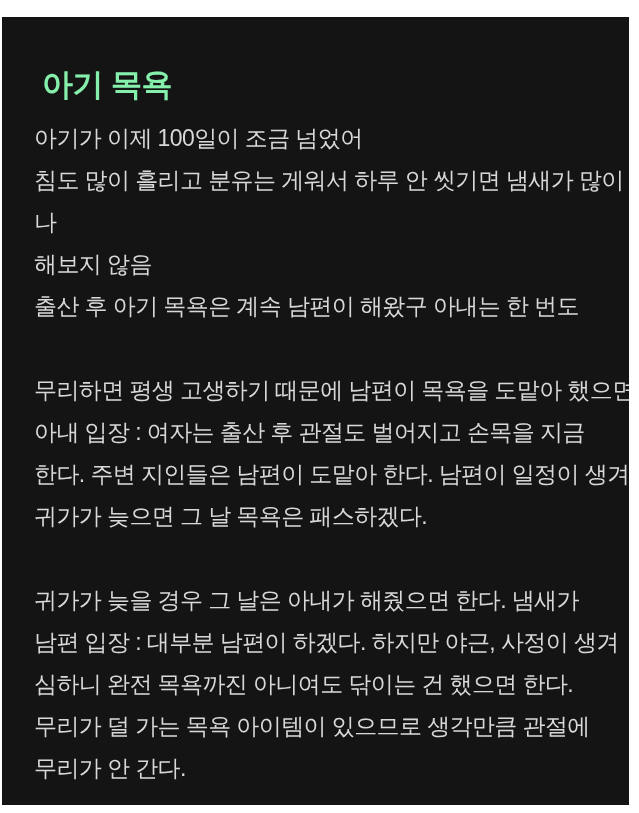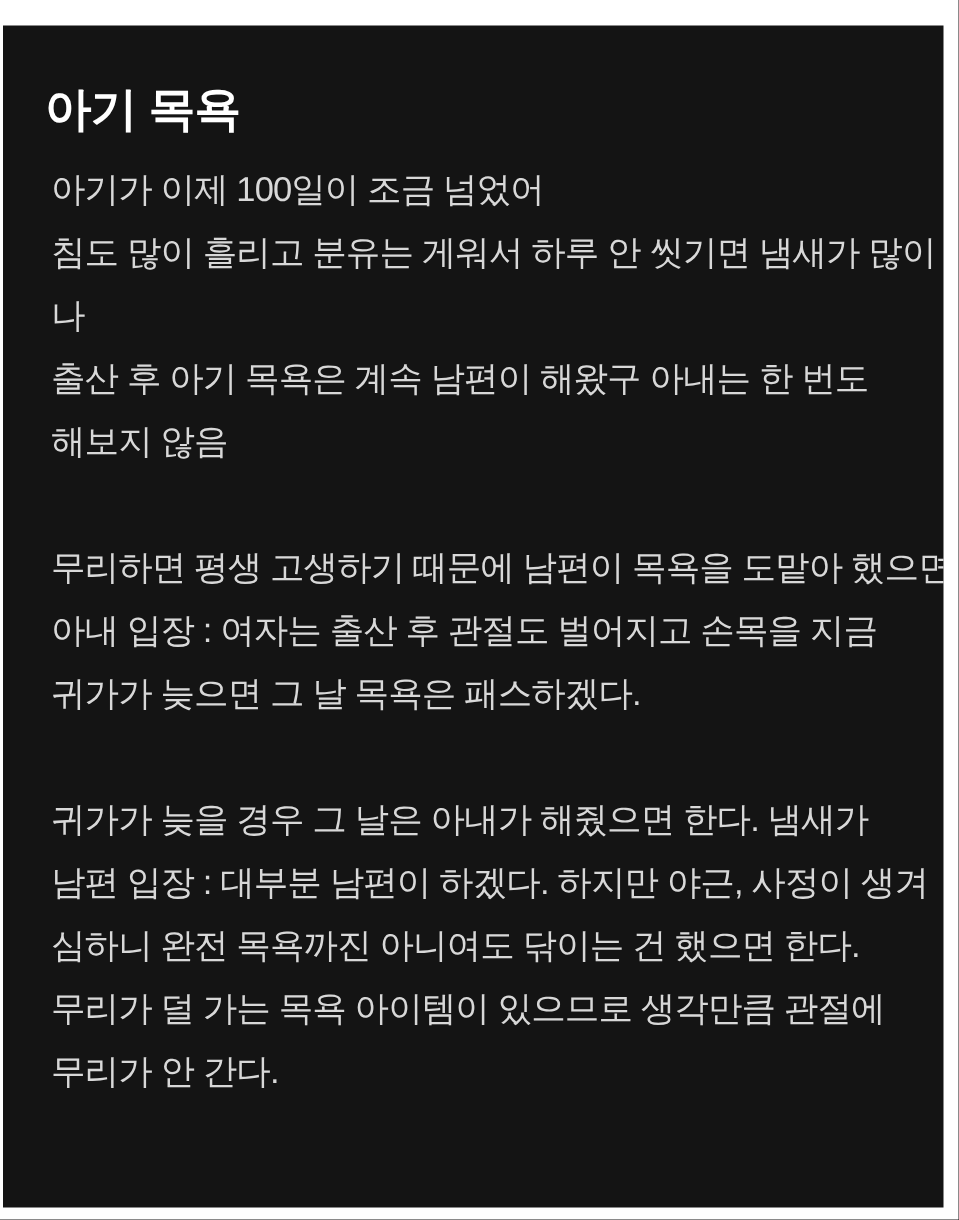--- a/index.html
+++ b/index.html
@@ -19,25 +19,25 @@
     left: 2px;
     top: 17px;
     width: 627px;
     height: 788px;
     background: #141414;
     box-sizing: border-box;
     padding: 36px 18px 0 28px;
     overflow: hidden;
   }
   .post-title {
-    margin: 0;
+    margin: 12px;
     font-size: 31px;
     line-height: 40px;
     font-weight: bold;
-    color: #ffffff;
+    color: #86efac;
     letter-spacing: -0.5px;
     white-space: nowrap;
   }
   .paragraph {
     margin: 4px;
     padding: 0;
   }
   .paragraph.first {
     margin-top: 12px;
   }
@@ -56,27 +56,28 @@
 <body>
 
 <div class="panel">
 
   <h1 class="post-title">아기 목욕</h1>
 
   <div class="paragraph first">
     <div class="line">아기가 이제 100일이 조금 넘었어</div>
     <div class="line">침도 많이 흘리고 분유는 게워서 하루 안 씻기면 냄새가 많이</div>
     <div class="line">나</div>
+    <div class="line">해보지 않음</div>
     <div class="line">출산 후 아기 목욕은 계속 남편이 해왔구 아내는 한 번도</div>
-    <div class="line">해보지 않음</div>
   </div>
 
   <div class="paragraph spaced">
     <div class="line">무리하면 평생 고생하기 때문에 남편이 목욕을 도맡아 했으면</div>
     <div class="line">아내 입장 : 여자는 출산 후 관절도 벌어지고 손목을 지금</div>
+    <div class="line">한다. 주변 지인들은 남편이 도맡아 한다. 남편이 일정이 생겨</div>
     <div class="line">귀가가 늦으면 그 날 목욕은 패스하겠다.</div>
   </div>
 
   <div class="paragraph spaced">
     <div class="line">귀가가 늦을 경우 그 날은 아내가 해줬으면 한다. 냄새가</div>
     <div class="line">남편 입장 : 대부분 남편이 하겠다. 하지만 야근, 사정이 생겨</div>
     <div class="line">심하니 완전 목욕까진 아니여도 닦이는 건 했으면 한다.</div>
     <div class="line">무리가 덜 가는 목욕 아이템이 있으므로 생각만큼 관절에</div>
     <div class="line">무리가 안 간다.</div>
   </div>

